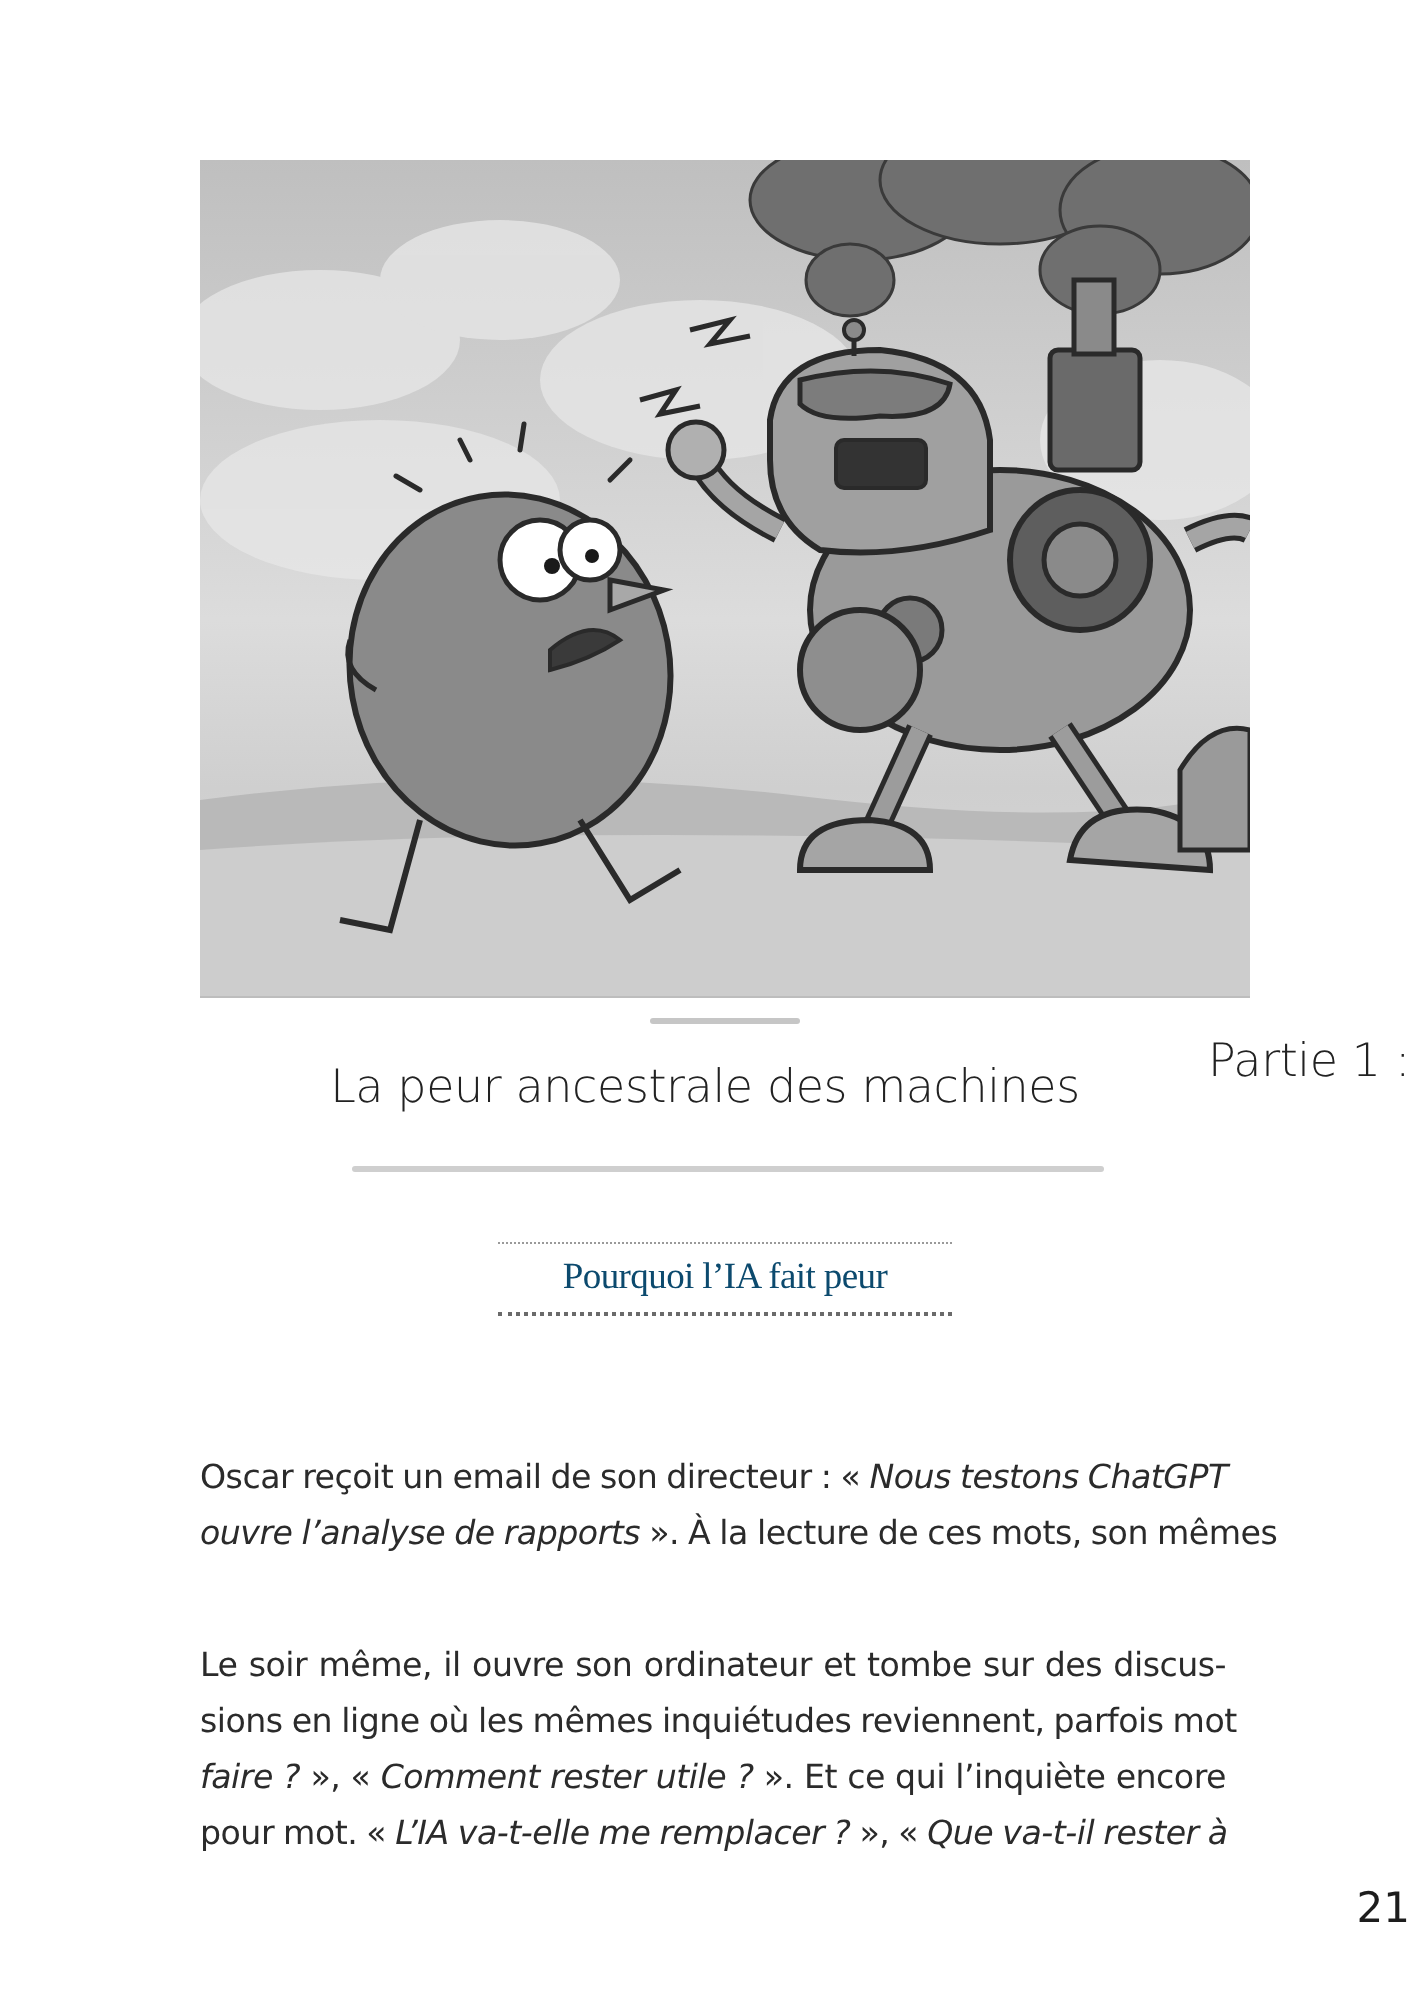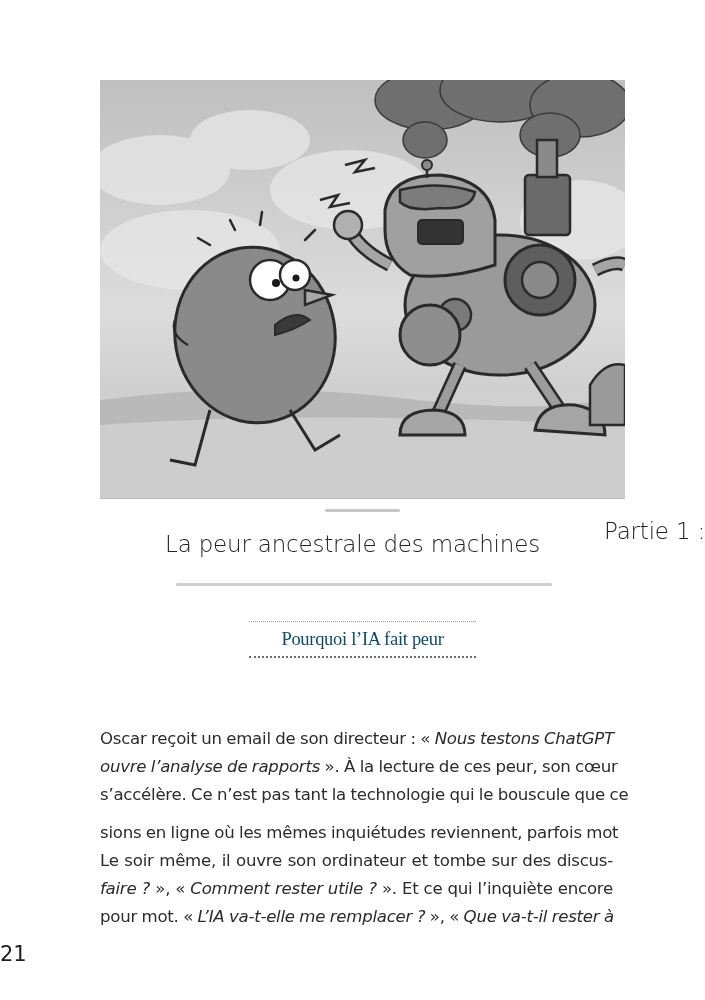--- a/index.html
+++ b/index.html
@@ -28,21 +28,21 @@
 
     .para { position: absolute; left: 100px; width: 513px; font-size: 16.6px; line-height: 28px;
             text-align: justify; color: #2b2b2b; letter-spacing: -0.25px; word-spacing: -0.5px;
             font-family: "DejaVu Sans", sans-serif; }
     .para .line { display: block; text-align-last: justify; white-space: nowrap; height: 28px; }
     .para .line.last { text-align-last: left; }
     .p1 { top: 679px; margin-top: 46px; }
     .p2 { top: 819px; }
     em { font-style: italic; }
 
-    .page-number { position: absolute; left: 0; width: 705px; top: 942px; text-align: left;
+    .page-number { position: absolute; left: 0; width: 705px; top: 942px; text-align: right;
                    font-size: 21px; color: #1d1d1d; font-family: "DejaVu Sans", sans-serif; }
   </style>
 </head>
 <body>
 
 <div class="illustration">
   <svg viewBox="0 0 525 418" xmlns="http://www.w3.org/2000/svg">
     <defs>
       <linearGradient id="sky" x1="0" y1="0" x2="0" y2="1">
         <stop offset="0" stop-color="#bfbfbf"></stop>
@@ -128,23 +128,22 @@
 <div class="shadow-bar"></div>
 
 <div class="part-title l1">Partie 1 :</div>
 <div class="part-title l2">La peur ancestrale des machines</div>
 <div class="title-underline"></div>
 
 <div class="section-heading">Pourquoi l’IA fait peur</div>
 
 <div class="para p1">
     <span class="line"><span>Oscar reçoit un email de son directeur : « </span><em>Nous testons ChatGPT</em></span>
-    <span class="line"><em>ouvre l’analyse de rapports</em><span> ». À la lecture de ces peur, son cœur</span></span>
-    <span class="line"><span>s’accélère. Ce n’est pas tant la technologie qui le bouscule que ce</span></span>
+    <span class="line"><em>ouvre l’analyse de rapports</em><span> ». À la lecture de ces mots, son mêmes</span></span>
   </div>
 <div class="para p2">
+    <span class="line"><span>Le soir même, il ouvre son ordinateur et tombe sur des discus-</span></span>
     <span class="line"><span>sions en ligne où les mêmes inquiétudes reviennent, parfois mot</span></span>
-    <span class="line"><span>Le soir même, il ouvre son ordinateur et tombe sur des discus-</span></span>
     <span class="line"><em>faire ?</em><span> », « </span><em>Comment rester utile ?</em><span> ». Et ce qui l’inquiète encore</span></span>
     <span class="line"><span>pour mot. « </span><em>L’IA va-t-elle me remplacer ?</em><span> », « </span><em>Que va-t-il rester à</em></span>
   </div>
 
 <div class="page-number">21</div>
 
 </body></html>

